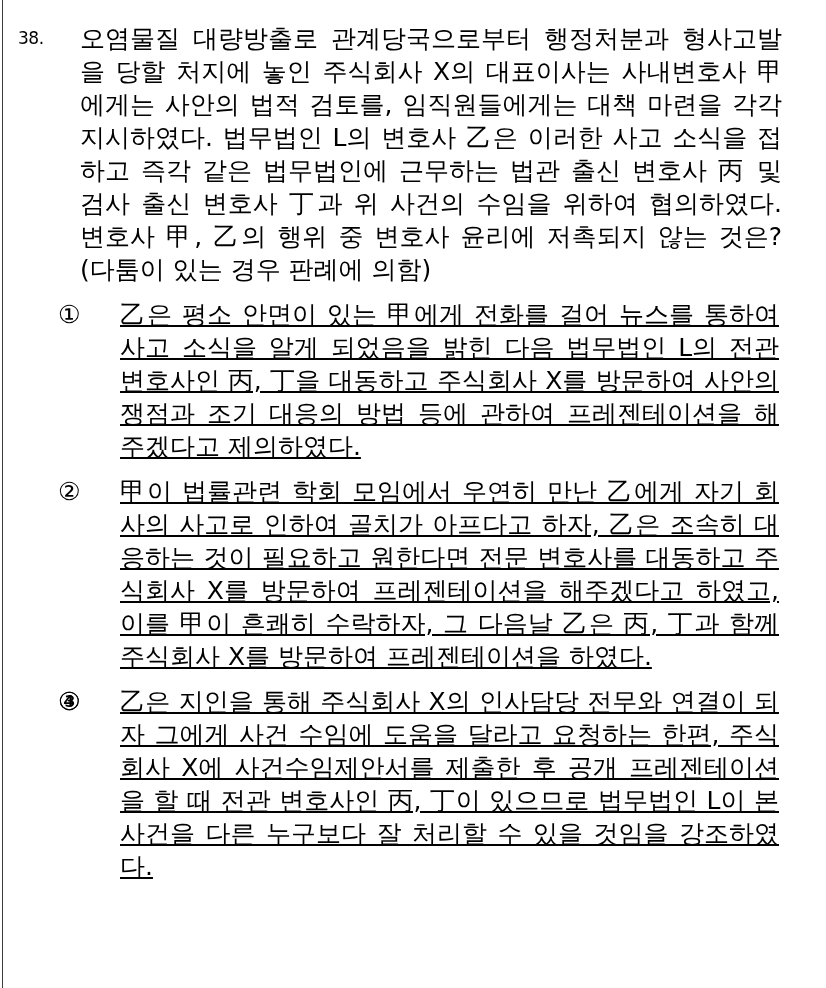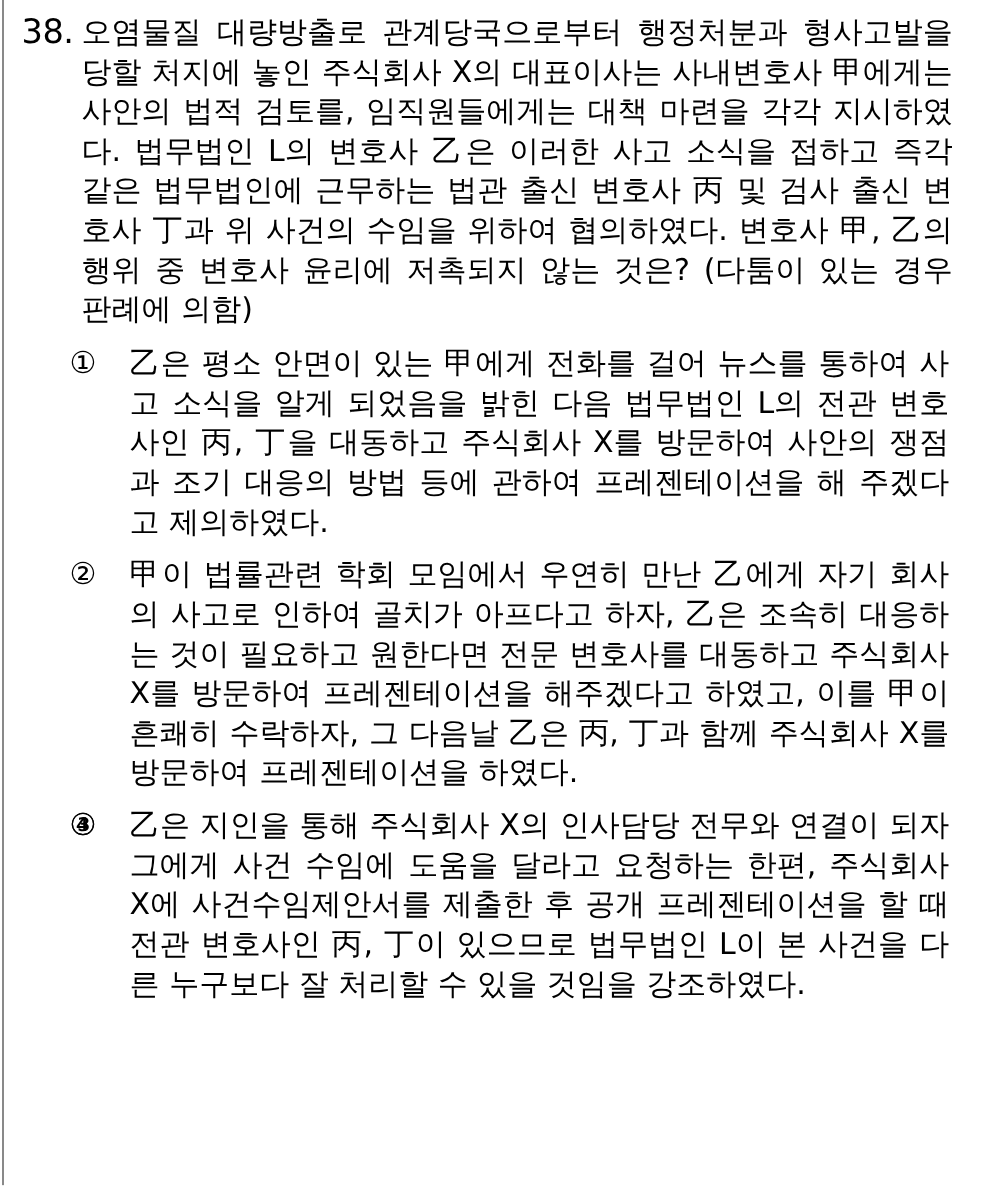--- a/index.html
+++ b/index.html
@@ -47,35 +47,35 @@
   .question-block {
     position: relative;
     padding-left: 50px;
     margin-bottom: 12px;
   }
 
   .question-number {
     position: absolute;
     left: 0;
     top: 0;
-    font-size: 28px;
+    font-size: 17px;
     line-height: 33px;
     letter-spacing: -0.5px;
     white-space: nowrap;
   }
 
   .para {
     font-size: 25px;
     line-height: 33px;
     text-align: justify;
     text-justify: inter-character;
     text-align-last: left;
     word-break: break-all;
     letter-spacing: 0px;
-    margin: 0;
+    margin: 12px;
   }
 
   
   .choice-list {
     margin: 0;
     padding: 0;
     list-style: none;
   }
 
   .choice {
@@ -93,20 +93,21 @@
     left: 40px;
     top: 0;
     width: 32px;
     font-size: 25px;
     line-height: 33px;
     text-align: left;
   }
 
   .choice .para {
     padding-right: 3px;
+    text-decoration: underline;
   }
 </style>
 </head>
 <body>
 
 <div id="page">
 
   <div id="scan-edge-line"></div>
 
   <div id="content">

